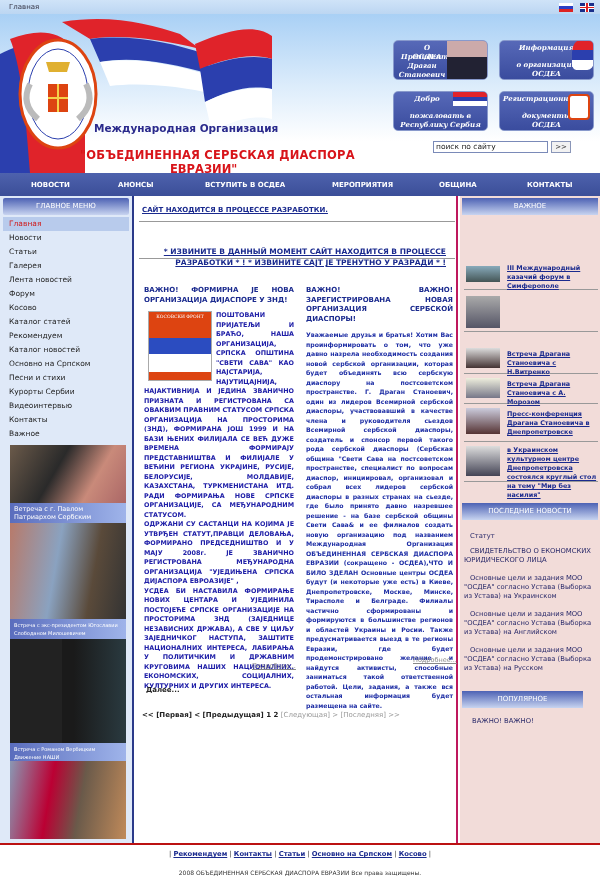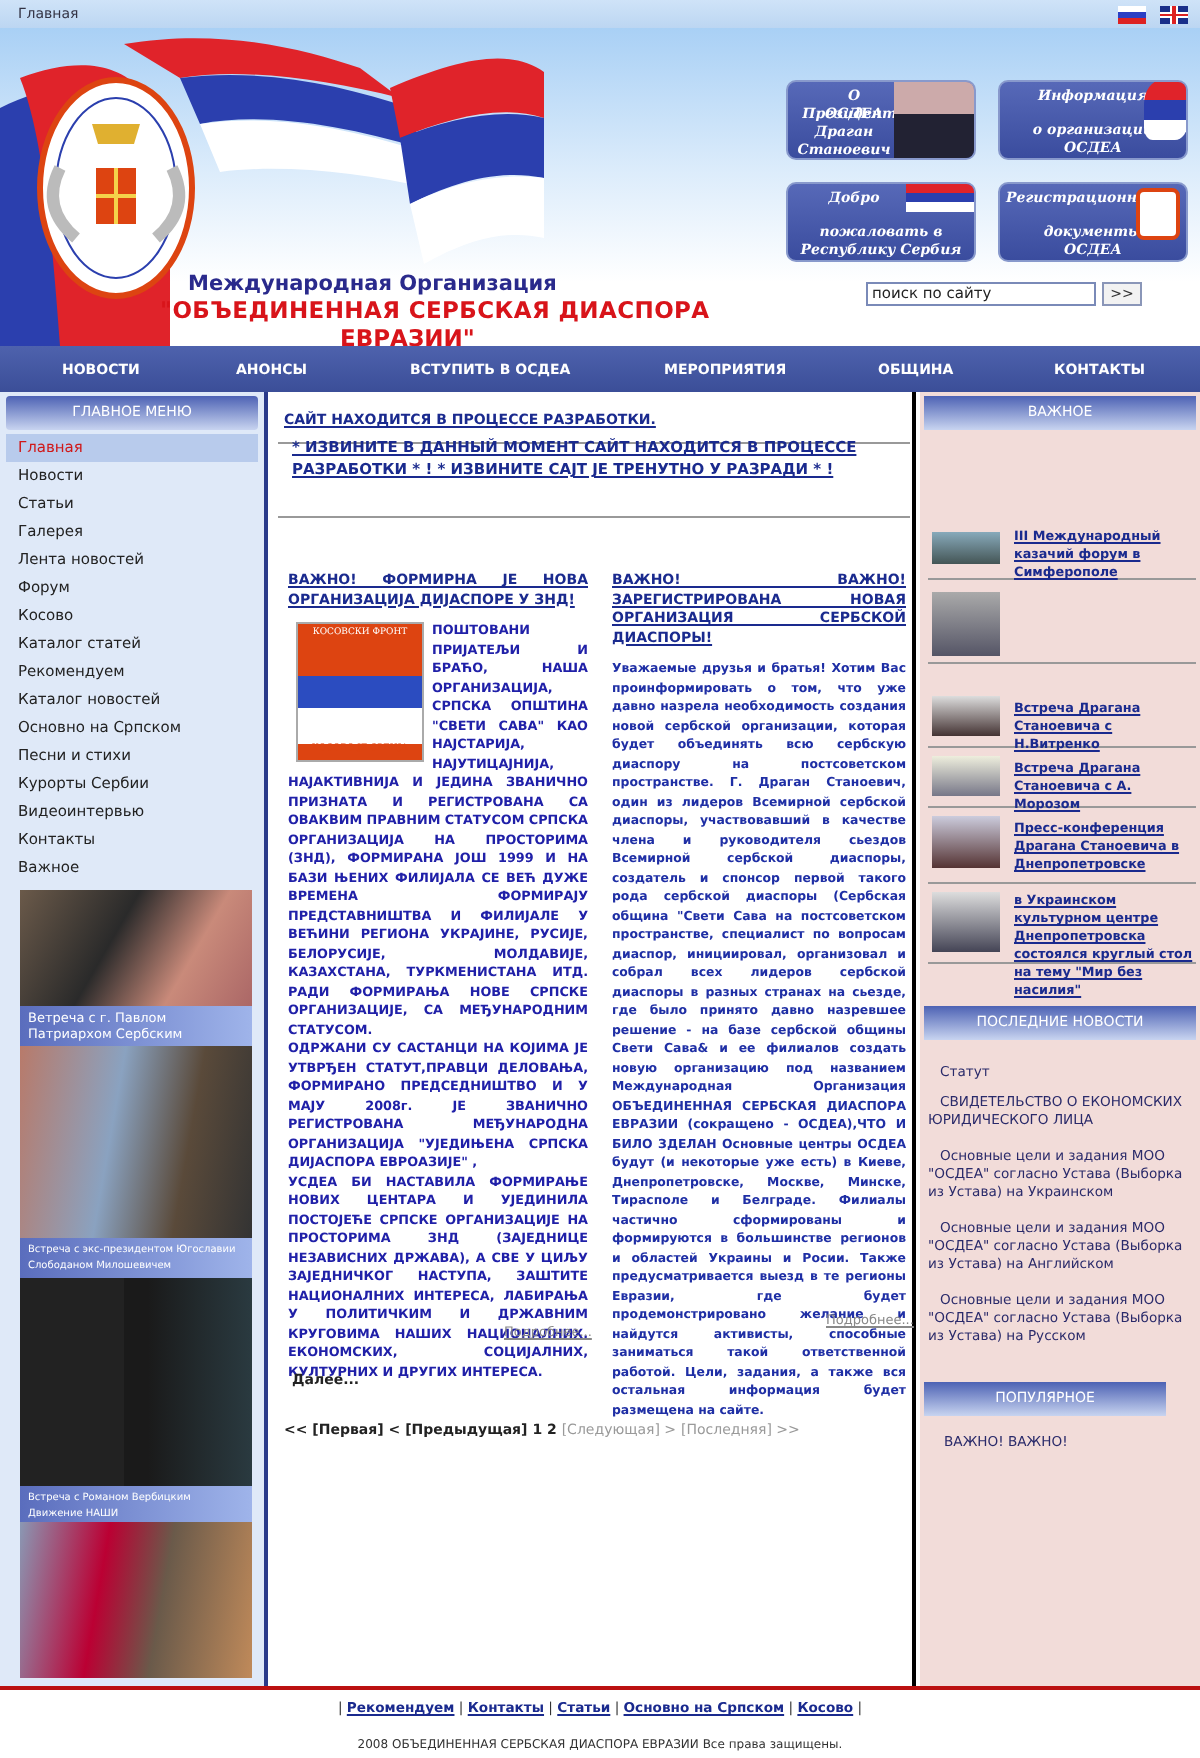--- a/index.html
+++ b/index.html
@@ -9,44 +9,44 @@
 .flags{position:absolute;right:6px;top:3px;display:flex;gap:7px}
 .flag{width:14px;height:9px;display:block}
 .flag-ru{background:linear-gradient(#fff 0 33%,#2a3fc4 33% 66%,#d22 66%)}
 .flag-uk{background:#1a2f8a;position:relative;overflow:hidden}
 .flag-uk:before{content:"";position:absolute;left:0;top:3px;width:14px;height:3px;background:#fff;box-shadow:0 0 0 0 #d22}
 .flag-uk:after{content:"";position:absolute;left:5px;top:0;width:4px;height:9px;background:#fff}
 .flag-uk i{position:absolute;left:0;top:4px;width:14px;height:1px;background:#d22;z-index:2}
 .flag-uk b{position:absolute;left:6px;top:0;width:2px;height:9px;background:#d22;z-index:2}
 .header{position:absolute;left:0;top:14px;width:600px;height:159px;background:linear-gradient(#a9d0f5 0%,#dcecfb 45%,#fff 80%);overflow:hidden}
 .ribbon{position:absolute;left:0;top:0;width:290px;height:159px}
-.title1{position:absolute;left:94px;top:122px;font-family:"DejaVu Sans",sans-serif;font-weight:bold;font-size:10.5px;color:#2a2a8c}
+.title1{position:absolute;left:94px;top:108px;font-family:"DejaVu Sans",sans-serif;font-weight:bold;font-size:10.5px;color:#2a2a8c}
 .title2{position:absolute;left:80px;top:134px;font-weight:bold;font-size:11.5px;color:#d8141a;letter-spacing:0.2px}
 .title3{position:absolute;left:170px;top:148px;font-weight:bold;font-size:11.5px;color:#d8141a}
 .promo{position:absolute;width:95px;height:40px;border-radius:5px;background:linear-gradient(#5769b8,#3a4c9e);color:#fff;font-family:"DejaVu Serif",serif;font-style:italic;font-weight:bold;font-size:7px;text-align:center;line-height:8.5px;overflow:hidden;border:1px solid #8899cc}
 .promo .pt{position:absolute;left:3px;right:3px}
 .p1{left:393px;top:26px}.p2{left:499px;top:26px}.p3{left:393px;top:77px}.p4{left:499px;top:77px}
 .search{position:absolute;left:433px;top:141px;width:115px;height:12px;border:1px solid #7a8ab8;background:#fff;font-size:7.5px;padding-left:2px;line-height:10px;color:#222;font-family:"DejaVu Sans",sans-serif}
 .sbtn{position:absolute;left:551px;top:141px;width:20px;height:12px;border:1px solid #8a96b8;background:#f2f2f2;font-size:7px;line-height:10px;text-align:center;color:#333}
 .nav{position:absolute;left:0;top:173px;width:600px;height:23px;background:linear-gradient(#4e62ad,#3b4e98);display:flex;align-items:center}
 .nav a{color:#fff;font-size:7px;font-weight:bold;text-decoration:none;position:absolute;top:8px}
 .left{position:absolute;left:0;top:196px;width:134px;height:647px;background:#dfe9f8;border-right:2px solid #2a3a8a}
 .boxhead{height:17px;background:linear-gradient(#4d62b4,#c8d4f0);color:#fff;font-size:7px;text-align:center;line-height:17px;margin:2px 3px 0 3px;border-radius:2px}
 .menu{margin:2px 3px 0 3px}
 .menu div{height:14px;line-height:14px;padding-left:6px;font-size:7.5px;color:#222}
 .menu div.active{background:#b8cbec;color:#d01818}
 .photos{position:absolute;left:10px;top:249px;width:112px;height:394px;background:#0f172a}
 .ph{position:absolute;left:0;width:116px;overflow:hidden}
 .cap{position:absolute;left:0;width:116px;background:linear-gradient(90deg,#5a6dbd,#9fb4ea);color:#fff;font-size:6px;padding:2px 4px;line-height:8px}
-.center{position:absolute;left:136px;top:196px;width:322px;height:647px;background:#fff;border-right:2px solid #000000}
+.center{position:absolute;left:136px;top:196px;width:322px;height:647px;background:#fff;border-right:2px solid #be185d}
 .devnote{position:absolute;left:6px;top:10px;font-size:7px;font-weight:bold;color:#1a2a8e;text-decoration:underline}
 .hr{position:absolute;left:3px;width:316px;height:1px;background:#999}
-.apology{position:absolute;left:10px;top:22px;width:300px;text-align:left;font-size:7.5px;font-weight:bold;color:#1a2a8e;text-decoration:underline;line-height:11px}
+.apology{position:absolute;left:10px;top:50px;width:300px;text-align:right;font-size:7.5px;font-weight:bold;color:#1a2a8e;text-decoration:underline;line-height:11px}
 .col{position:absolute;font-size:6.4px;font-weight:bold;color:#2020a8;line-height:9.5px;text-align:justify}
-.colh{font-size:7px;color:#1a2a8e;text-decoration:underline;line-height:9.5px;font-weight:bold;text-align:justify;margin-bottom:6px}
+.colh{font-size:7px;color:#1a2a8e;line-height:9.5px;font-weight:bold;text-align:justify;margin-bottom:6px}
 .kimg{float:left;width:64px;height:70px;margin:0 4px 2px 4px;background:linear-gradient(#fff 0 10%,#d41 10% 38%,#2b4cc0 38% 62%,#fff 62% 88%,#d41 88%);border:1px solid #aaa;position:relative}
 .more{position:absolute;font-size:6.5px;color:#888;text-decoration:underline}
 .dalee{position:absolute;left:10px;top:490px;font-size:7px;font-weight:bold;color:#222}
 .dlink{position:absolute;left:33px;top:502px;font-size:6.8px;font-weight:bold;color:#1a2a8e;text-decoration:underline}
 .pager{position:absolute;left:6px;top:515px;font-size:7px;font-weight:bold;color:#222;white-space:nowrap}
 .pager .dim{color:#999;font-weight:normal}
 .right{position:absolute;left:460px;top:196px;width:140px;height:647px;background:#f2dcd9}
 .rhead{height:17px;background:linear-gradient(#4d62b4,#c8d4f0);color:#fff;font-size:7px;text-align:center;line-height:17px;margin:2px 2px 0 2px}
 .imp{position:absolute;left:4px;width:134px;border-bottom:1px solid #999}
 .imp .th{position:absolute;left:2px;top:2px;width:34px;height:24px;background:#556}

